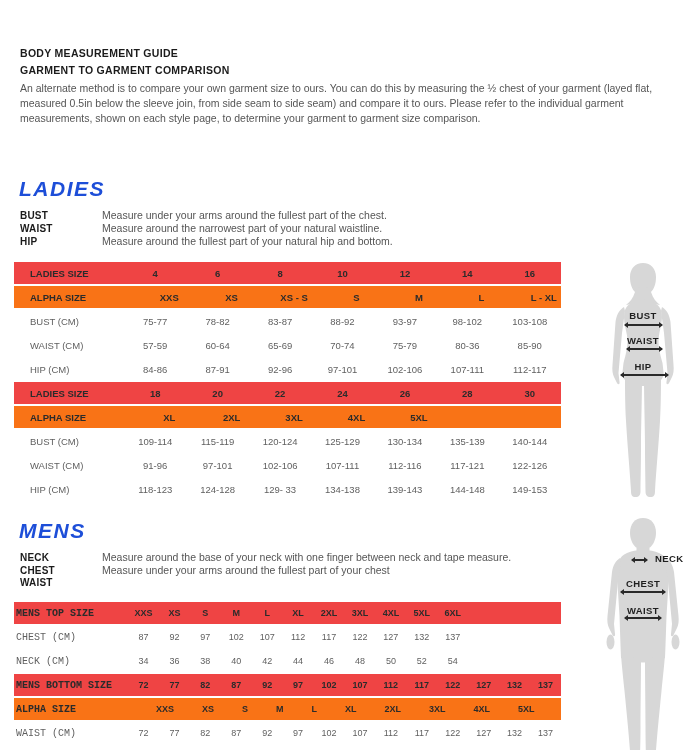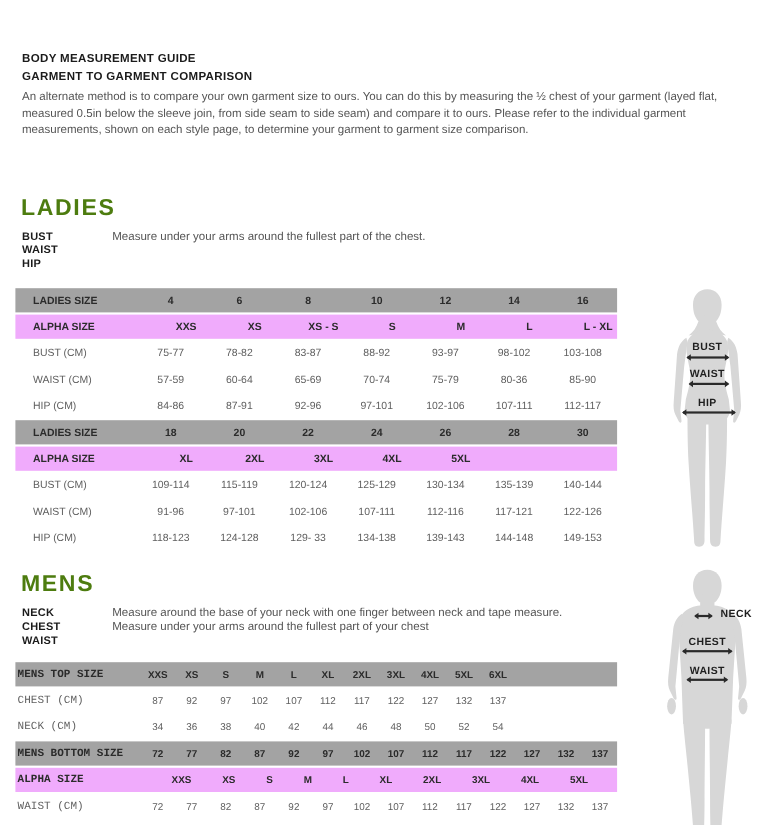--- a/index.html
+++ b/index.html
@@ -6,41 +6,41 @@
   .page{position:relative;width:700px;height:750px;background:#ffffff;
         font-family:"Liberation Sans",sans-serif;overflow:hidden;margin-top:32px;}
 
   
   .intro{position:absolute;left:20px;top:15px;width:634px;}
   .intro h2{font-size:10.5px;font-weight:bold;color:#1b1b1b;margin:0 0 5px 0;letter-spacing:.3px;}
   .intro p{font-size:10.5px;color:#555;line-height:15px;margin:0 0 14px 0;}
 
   
   .section-heading{position:absolute;left:19px;margin:0;font-size:21px;font-weight:bold;
-                   letter-spacing:1.5px;color:#4d7c0f;}
+                   letter-spacing:1.5px;color:#1d4ed8;font-style:italic;}
   .ladies-heading{top:145px;}
   .mens-heading{top:487px;}
 
   
   .defs{position:absolute;left:20px;}
   .ladies-defs{top:177px;}
   .mens-defs{top:519px;}
   .def-row{display:flex;height:13px;align-items:baseline;}
   .def-term{width:58px;font-weight:bold;font-size:10px;color:#1b1b1b;letter-spacing:.2px;}
   .def-text{font-size:10.5px;color:#555;padding-left:24px;}
 
   
   .size-table{position:absolute;left:14px;width:547px;}
   .ladies-table{top:230px;}
   .mens-table{top:570px;}
   .t-row{display:grid;height:22px;align-items:center;margin-bottom:2px;}
   .ladies-grid{grid-template-columns:110px repeat(7,1fr);}
   .mens-grid{grid-template-columns:114px repeat(14,1fr);}
-  .t-row.header{background:#a3a3a3;}
-  .t-row.alpha{background:#f0abfc;gap:28px;}
+  .t-row.header{background:#ef4444;}
+  .t-row.alpha{background:#f97316;gap:28px;}
   .t-row.header .t-label,.t-row.header .t-cell,
   .t-row.alpha .t-label,.t-row.alpha .t-cell{font-weight:bold;color:#2b2b2b;}
   .t-row.data .t-label,.t-row.data .t-cell{color:#5f5f5f;}
   .t-label{padding-left:16px;font-size:9.5px;white-space:nowrap;}
   .t-cell{text-align:center;font-size:9.5px;white-space:nowrap;}
   .mens-grid .t-label{font-size:10px;padding-left:2px;font-family:Liberation Mono, monospace;}
   .mens-grid .t-cell{font-size:9px;}
 
   
   .figure{position:absolute;}
@@ -69,23 +69,25 @@
 
   <h1 class="section-heading ladies-heading">LADIES</h1>
 
   <div class="defs ladies-defs">
     <div class="def-row">
       <span class="def-term">BUST</span>
       <span class="def-text">Measure under your arms around the fullest part of the chest.</span>
     </div>
     <div class="def-row">
       <span class="def-term">WAIST</span>
+      <span class="def-text">Measure around the narrowest part of your natural waistline.</span>
     </div>
     <div class="def-row">
       <span class="def-term">HIP</span>
+      <span class="def-text">Measure around the fullest part of your natural hip and bottom.</span>
     </div>
   </div>
 
   <div class="size-table ladies-table">
       <div class="t-row header ladies-grid">
         <div class="t-label">LADIES SIZE</div>
         <div class="t-cell">4</div>
         <div class="t-cell">6</div>
         <div class="t-cell">8</div>
         <div class="t-cell">10</div>

